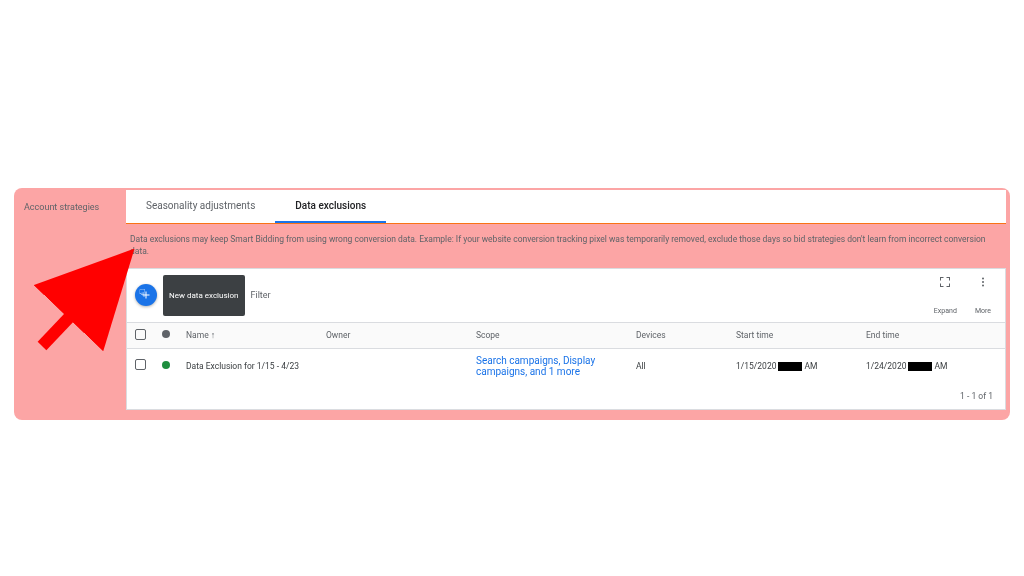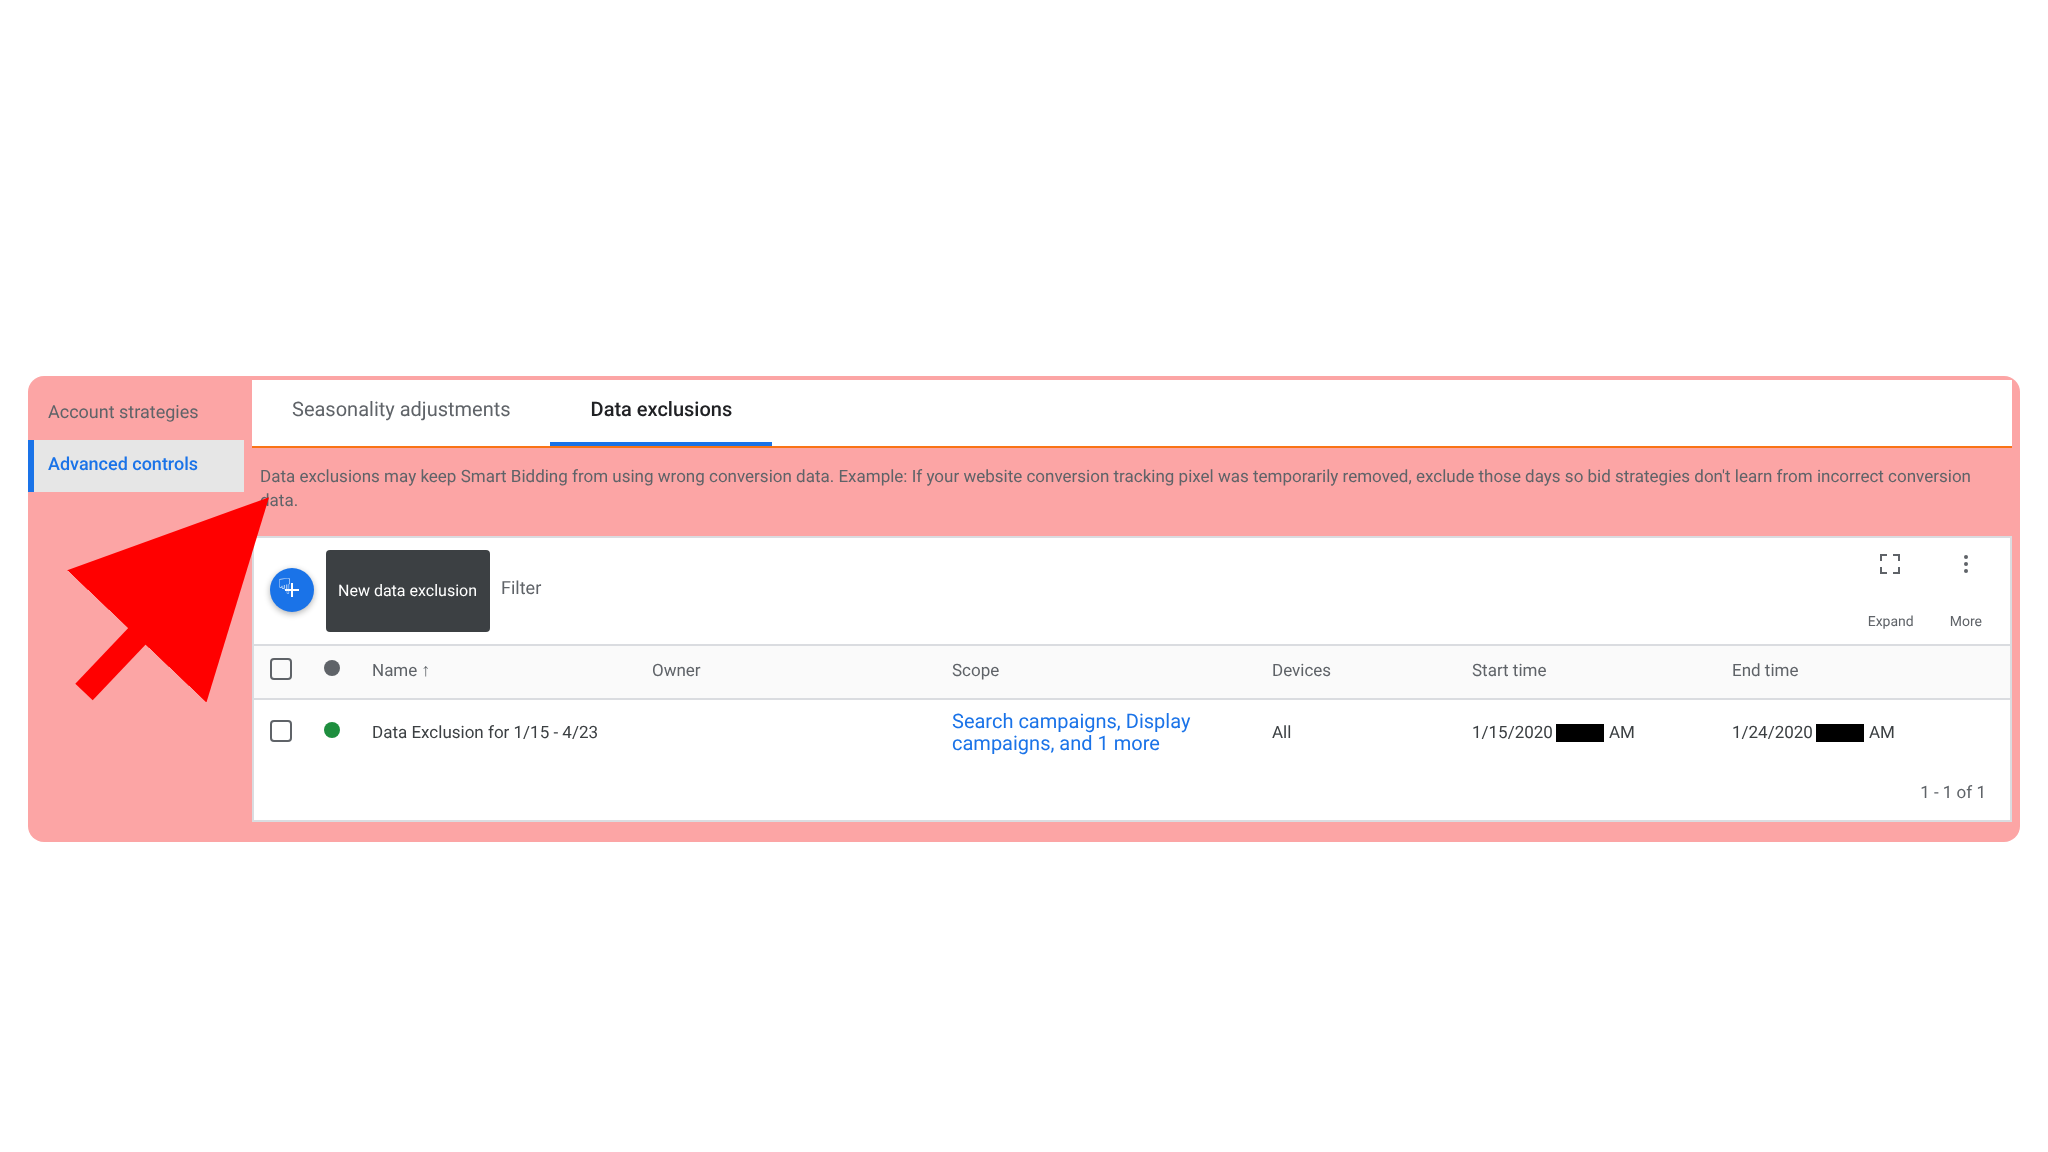--- a/index.html
+++ b/index.html
@@ -187,21 +187,20 @@
     .col-devices { width: 100px; }
     .col-start { width: 130px; }
   </style>
 </head>
 <body>
 
 <div class="outer-container">
 
   <div class="sidebar">
     <div class="sidebar-item">Account strategies</div>
-    <div class="sidebar-item active">Advanced controls</div>
   </div>
 
   <div class="main">
 
     <div class="tabs-bar">
       <div class="tab">Seasonality adjustments</div>
       <div class="tab active">Data exclusions</div>
     </div>
 
     <div class="description">Data exclusions may keep Smart Bidding from using wrong conversion data. Example: If your website conversion tracking pixel was temporarily removed, exclude those days so bid strategies don't learn from incorrect conversion data.</div>

